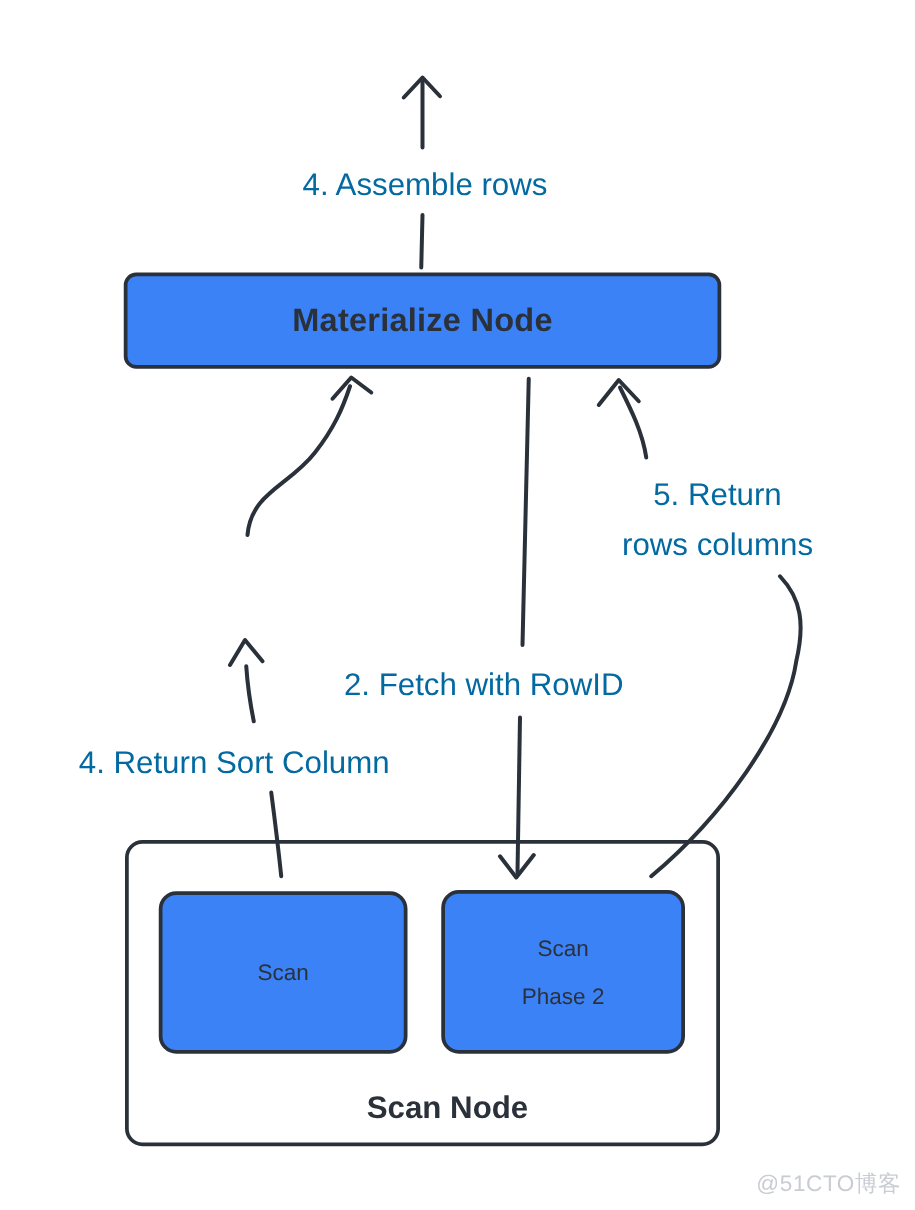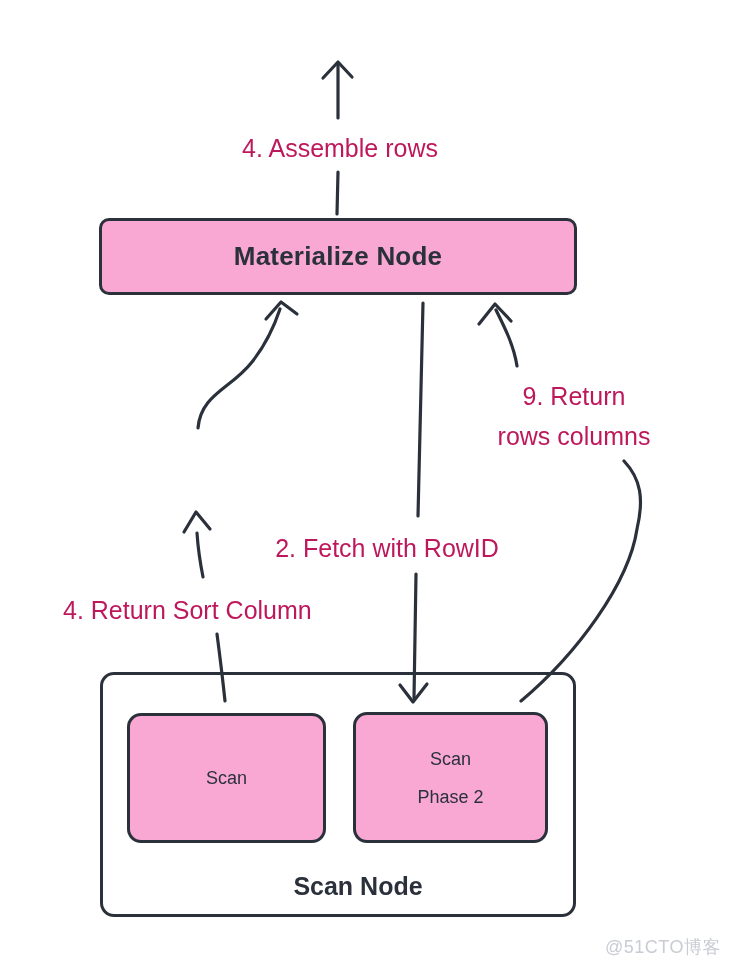--- a/index.html
+++ b/index.html
@@ -25,21 +25,21 @@
   svg.connectors path, svg.connectors polyline, svg.connectors line {
     fill: none;
     stroke: #2b313b;
     stroke-width: 3.2;
     stroke-linecap: round;
     stroke-linejoin: round;
   }
   .node {
     position: absolute;
     border: 3.5px solid #2b313b;
-    background: #f9a8d4;
+    background: #3b82f6;
     box-sizing: border-box;
     display: flex;
     align-items: center;
     justify-content: center;
     text-align: center;
   }
   .node-label-bold {
     font-weight: bold;
     font-size: 26px;
     letter-spacing: 0.2px;
@@ -82,21 +82,21 @@
   .scan-phase-2 {
     left: 353px; top: 712px;
     width: 195px; height: 131px;
     border-radius: 14px;
   }
   .annotation {
     position: absolute;
     font-size: 25px;
     line-height: 40px;
     white-space: nowrap;
-    color: #be185d;
+    color: #0369a1;
   }
   .annotation.centered { transform: translateX(-50%); text-align: center; }
   .step4 { left: 340px; top: 128px; }
   .step2 { left: 387px; top: 528px; }
   .step3 { left: 574px; top: 376px; }
   .step1 { left: 63px;  top: 590px; }
   .watermark {
     position: absolute;
     right: 11px; bottom: 9px;
     font-size: 18px;
@@ -151,21 +151,21 @@
       <div>Scan</div>
       <div>Phase 2</div>
     </div>
   </div>
 
   <div class="annotation centered step4">4. Assemble rows</div>
 
   <div class="annotation centered step2">2. Fetch with RowID</div>
 
   <div class="annotation centered step3">
-    <div>9. Return</div>
+    <div>5. Return</div>
     <div>rows columns</div>
   </div>
 
   <div class="annotation step1">4. Return Sort Column</div>
 
   <div class="watermark">@51CTO博客</div>
 
 </div>
 
 </body></html>

